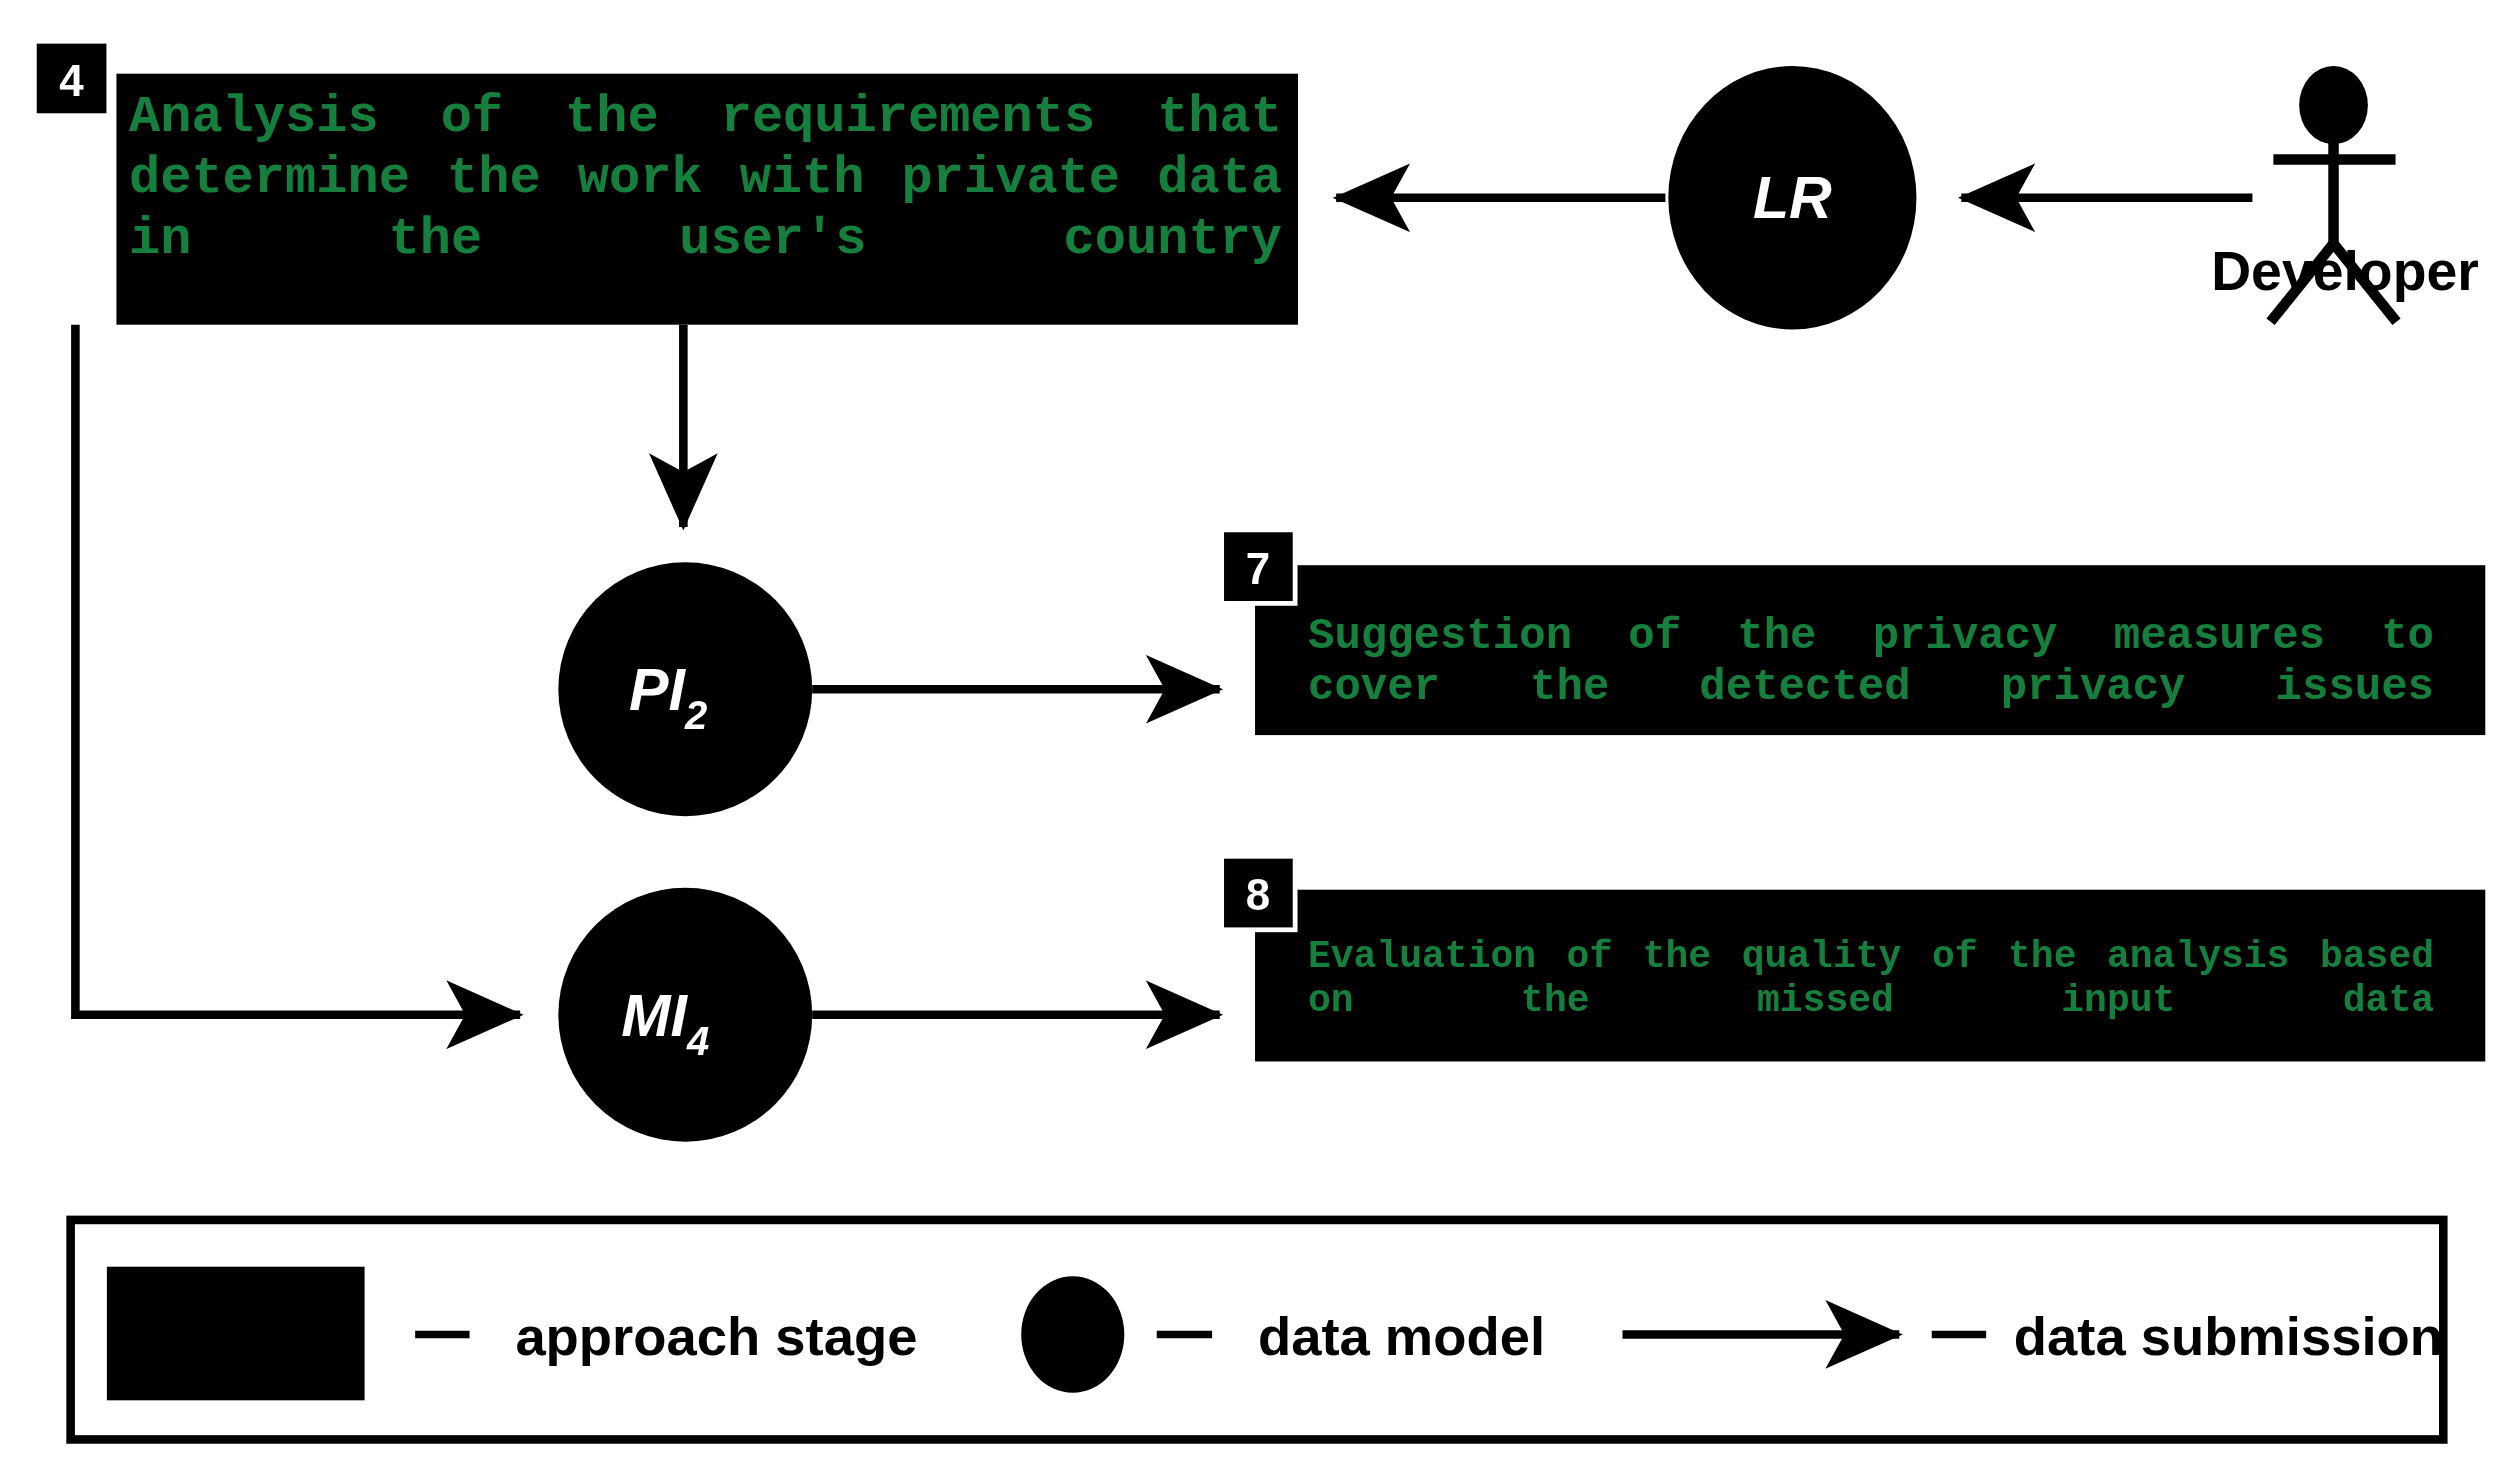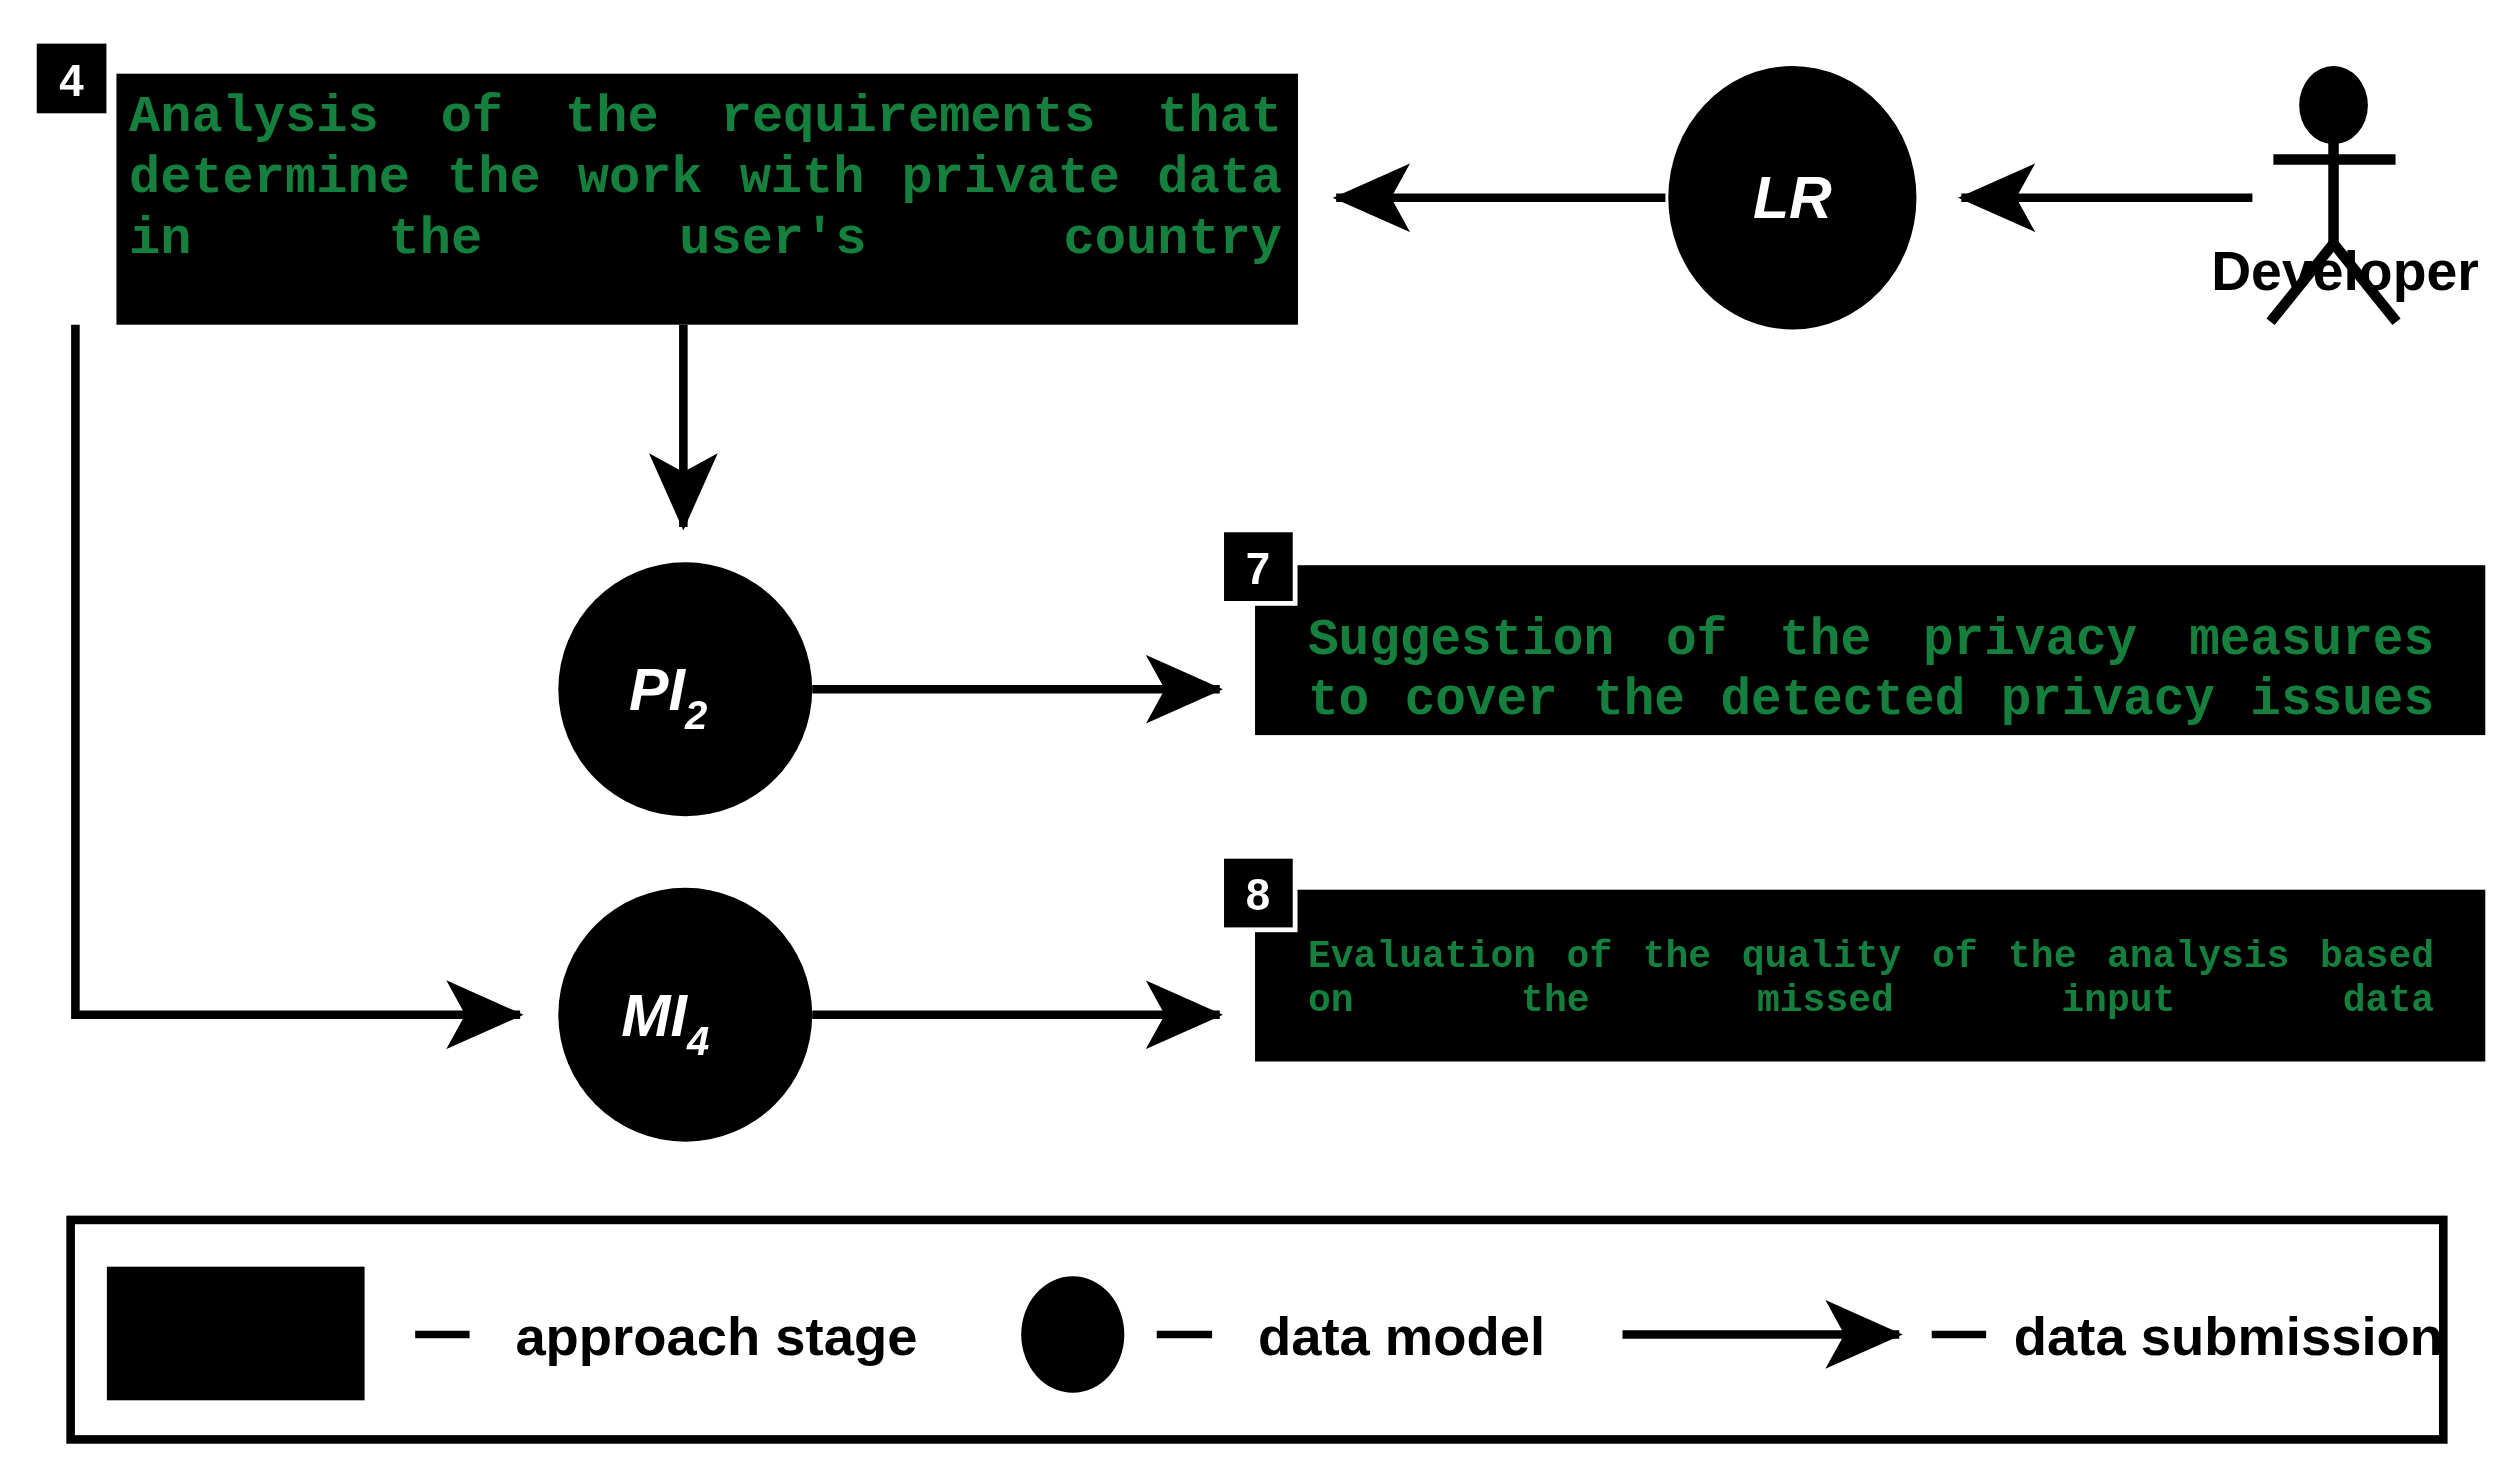--- a/index.html
+++ b/index.html
@@ -117,21 +117,21 @@
   #stage4-text {
     left: 129px;
     top: 88px;
     width: 1153px;
     font-size: 52px;
   }
   #stage7-text {
     left: 1308px;
     top: 611px;
     width: 1126px;
-    font-size: 51px;
+    font-size: 44px;
   }
   #stage8-text {
     left: 1308px;
     top: 935px;
     width: 1126px;
     font-size: 38px;
   }
 </style>
 </head>
 <body>

